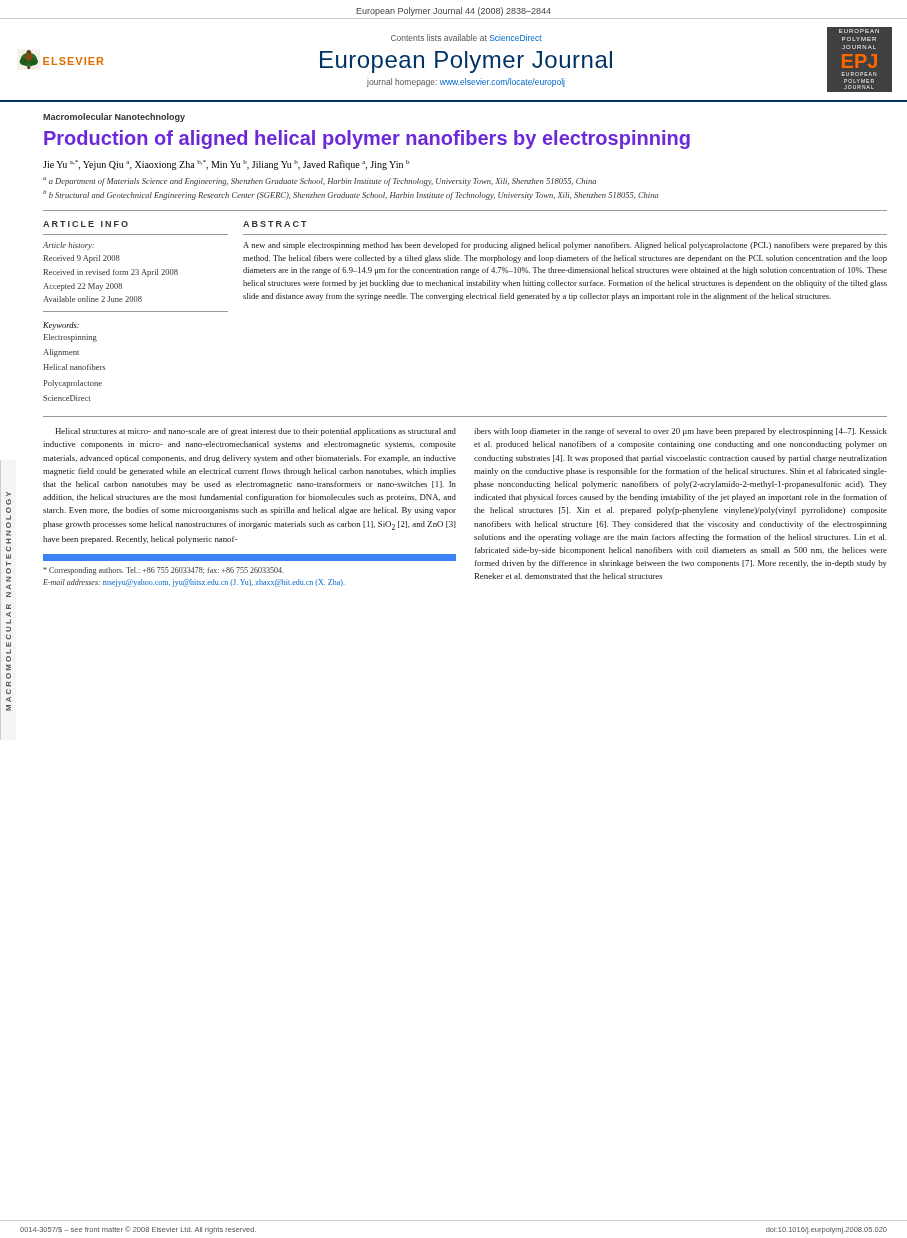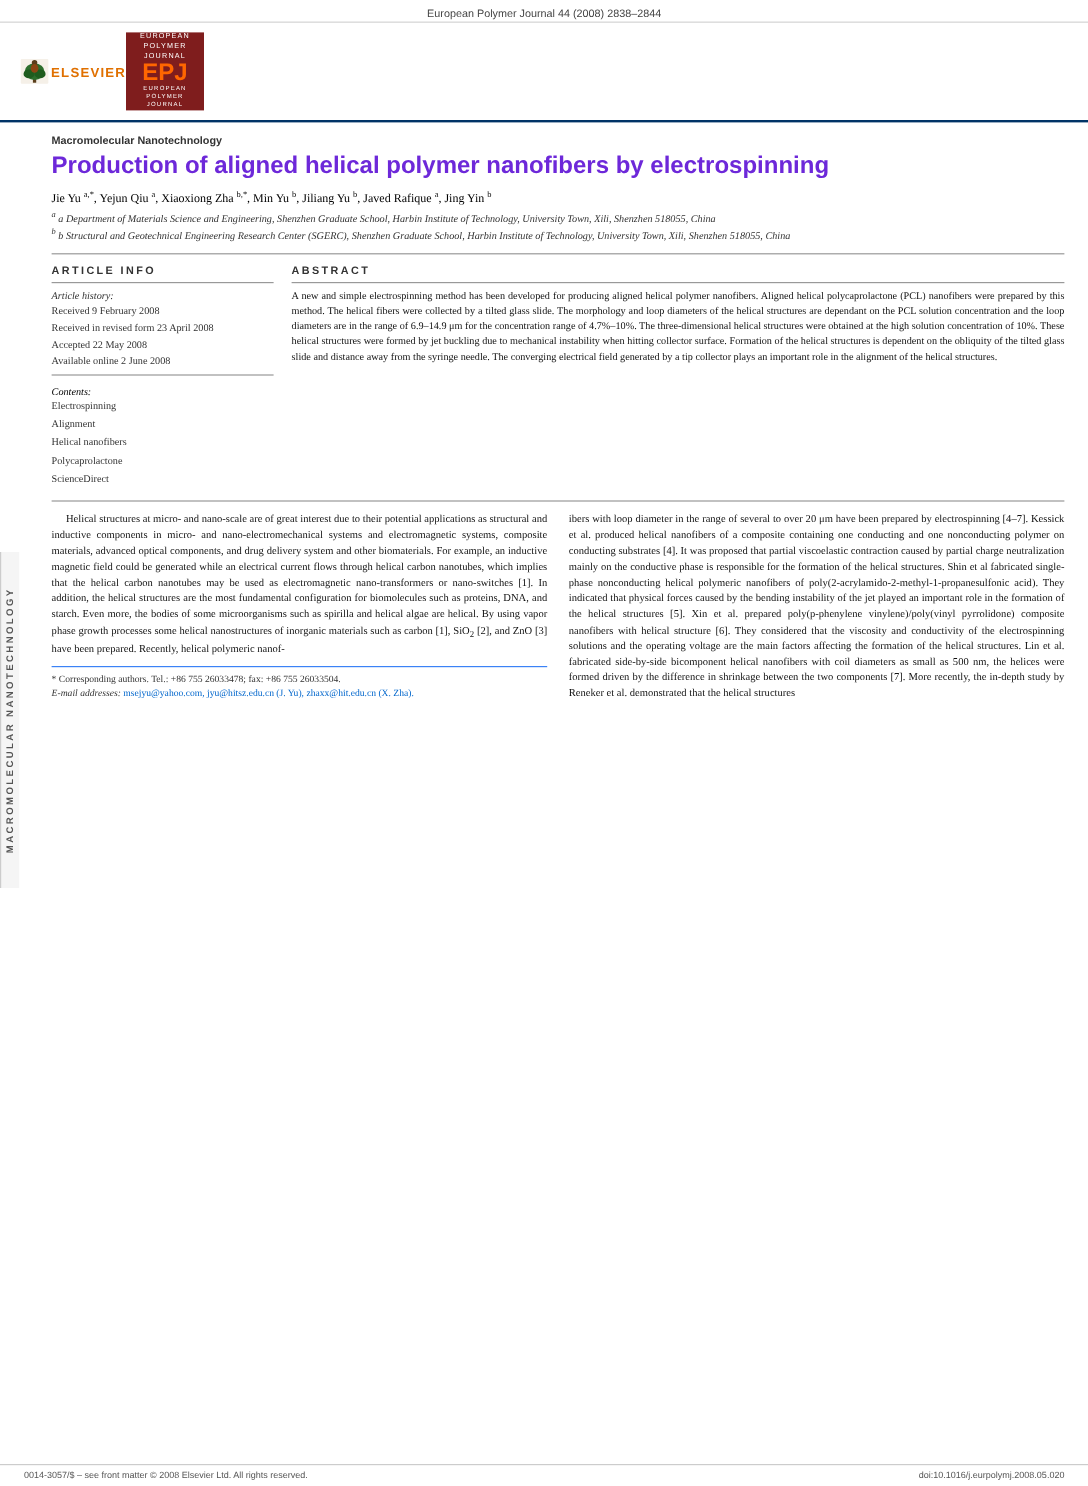--- a/index.html
+++ b/index.html
@@ -253,21 +253,21 @@
     .body-paragraph {
       margin-bottom: 6px;
       font-size: 8.8px;
       line-height: 1.5;
       text-align: justify;
     }
 
     .footnote-section {
       margin-top: 8px;
       padding-top: 4px;
-      border-top: 1px solid #3b82f6;
+      border-top: 7px solid #3b82f6;
       font-size: 8px;
       color: #333;
       line-height: 1.5;
     }
 
     .footnote-link {
       color: #0066cc;
     }
 
     
@@ -304,21 +304,21 @@
       height: 280px;
       display: flex;
       align-items: center;
       justify-content: center;
     }
 
     
     .epj-box {
       width: 65px;
       height: 65px;
-      background: #7f1d1d;
+      background: #404040;
       display: flex;
       flex-direction: column;
       align-items: center;
       justify-content: center;
       color: white;
       font-family: Arial, sans-serif;
     }
 
     .epj-top {
       font-size: 6px;
@@ -370,20 +370,31 @@
         <ellipse cx="30" cy="28" rx="18" ry="15" fill="#2d6e2d"></ellipse>
         <ellipse cx="20" cy="32" rx="10" ry="8" fill="#1e5c1e"></ellipse>
         <ellipse cx="40" cy="32" rx="10" ry="8" fill="#1e5c1e"></ellipse>
 
         <circle cx="30" cy="12" r="5" fill="#5a3e1b"></circle>
         <ellipse cx="30" cy="22" rx="7" ry="8" fill="#8b4513"></ellipse>
       </svg>
       <div class="elsevier-text">ELSEVIER</div>
     </div>
 
+    <div class="header-center">
+      <div class="sciencedirect-line">
+        <span>Contents lists available at</span>
+        <span class="sciencedirect-link">ScienceDirect</span>
+      </div>
+      <div class="journal-title">European Polymer Journal</div>
+      <div class="journal-homepage">
+        <span>journal homepage: </span>
+        <span class="homepage-link">www.elsevier.com/locate/europolj</span>
+      </div>
+    </div>
 
     <div class="epj-box">
       <div class="epj-top">EUROPEAN<br>POLYMER<br>JOURNAL</div>
       <div class="epj-middle">EPJ</div>
       <div class="epj-bottom">EUROPEAN<br>POLYMER<br>JOURNAL</div>
     </div>
   </div>
 
   <div class="article-content" style="margin-left: 18px;">
 
@@ -403,30 +414,30 @@
     <hr class="divider-line">
 
     <div class="two-col">
 
       <div class="col-left">
         <div class="article-info-label">ARTICLE INFO</div>
         <hr class="divider-line" style="margin: 2px 0 4px 0;">
 
         <div class="article-info-section">
           <div class="label">Article history:</div>
-          <div>Received 9 February 2008</div>
+          <div>Received 9 April 2008</div>
           <div>Received in revised form 23 April 2008</div>
           <div>Accepted 22 May 2008</div>
           <div>Available online 2 June 2008</div>
         </div>
 
         <hr class="divider-line" style="margin: 4px 0;">
 
         <div>
-          <div class="keywords-label"><em>Contents:</em></div>
+          <div class="keywords-label"><em>Keywords:</em></div>
           <div class="keywords-list">
             <div>Electrospinning</div>
             <div>Alignment</div>
             <div>Helical nanofibers</div>
             <div>Polycaprolactone</div>
             <div>ScienceDirect</div>
           </div>
         </div>
       </div>
 

